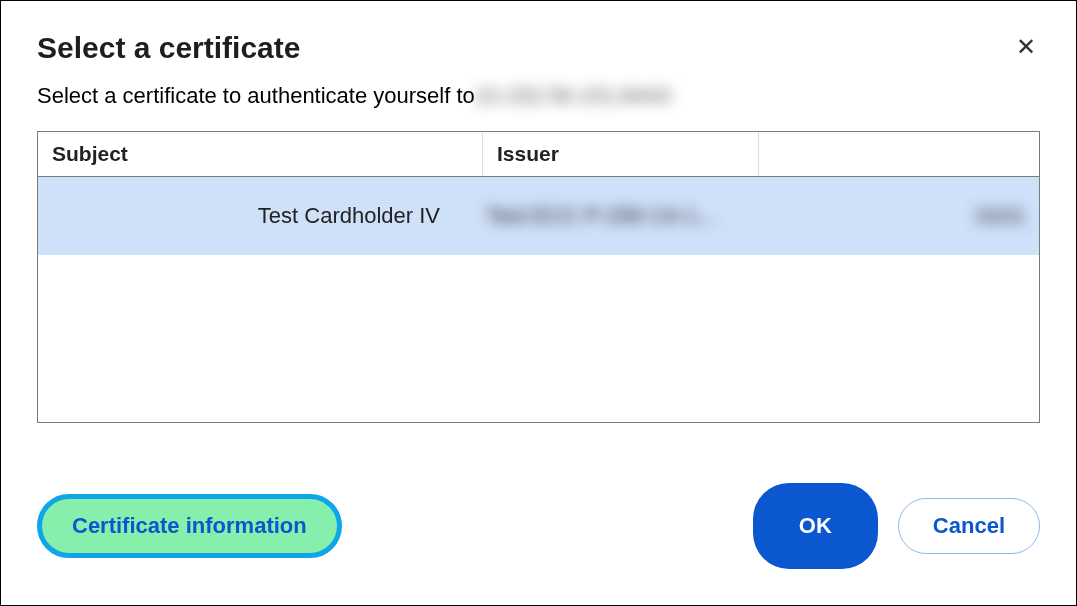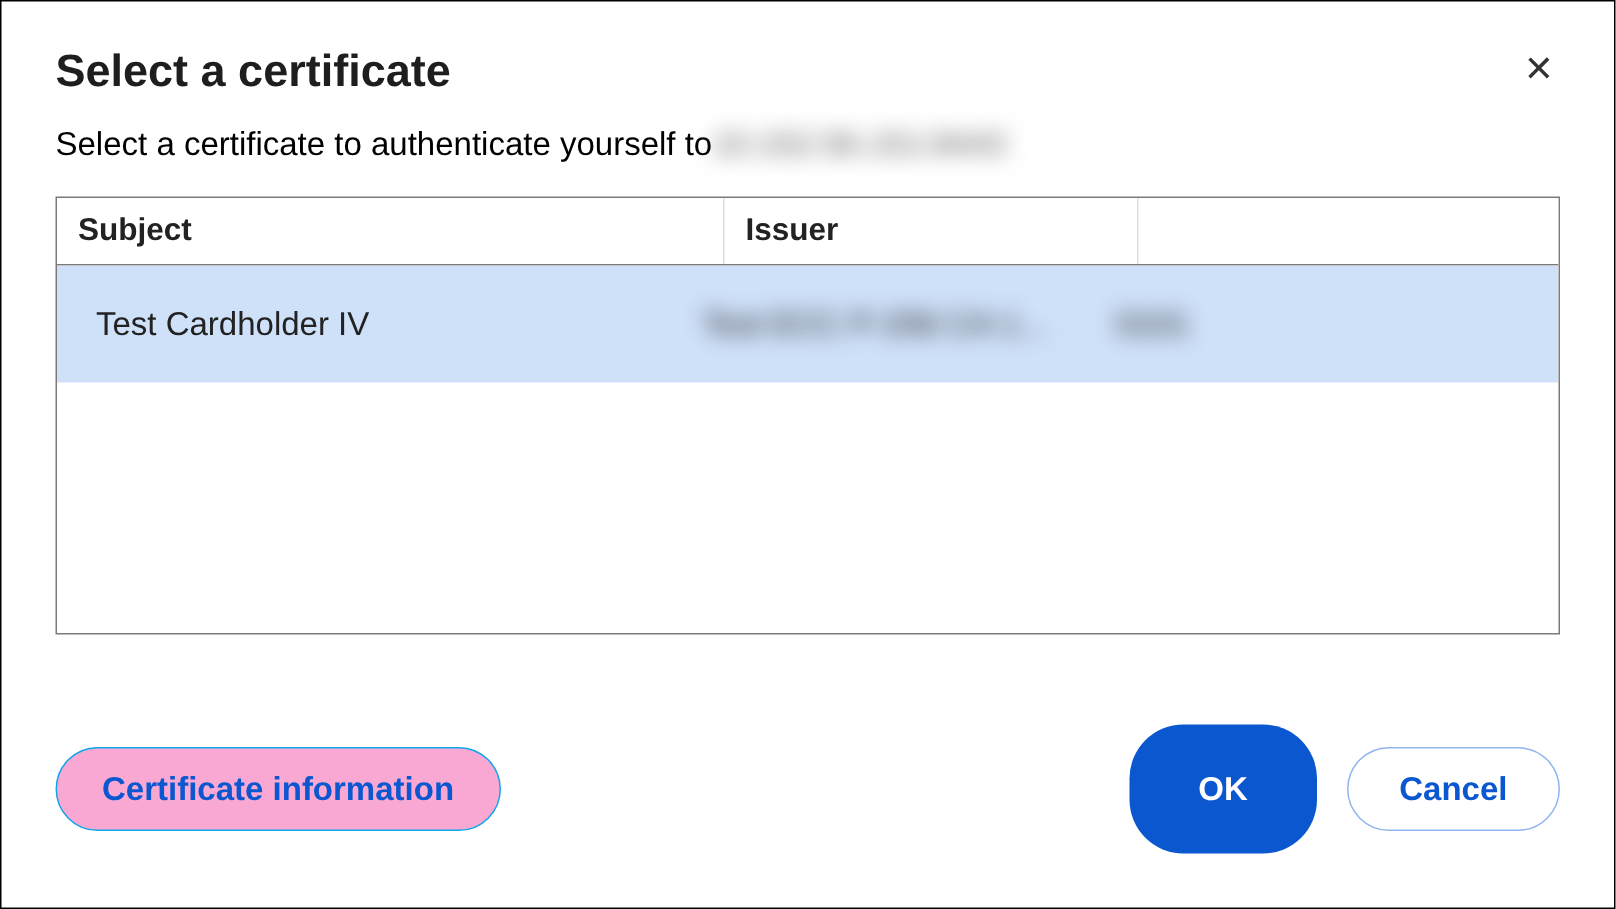--- a/index.html
+++ b/index.html
@@ -76,20 +76,21 @@
     .th.issuer  { width: 276px; border-left: 1px solid #ddd; margin-left: 28px; }
     .th.serial  { flex: 1; border-left: 1px solid #ddd; }
     .last-divider {
       width: 0;
       border-left: 1px solid #ddd;
       margin-right: 28px;
     }
     .tbody {
       flex: 1;
       overflow: auto;
+      text-align: right;
     }
     .tr {
       display: flex;
       align-items: center;
       height: 78px;
       cursor: pointer;
     }
     .tr.selected {
       background: #cfe0f9;
     }
@@ -113,23 +114,23 @@
     .btn {
       border-radius: 36px;
       font-size: 22px;
       padding: 16px 36px;
       cursor: pointer;
       font-family: inherit;
       line-height: 1;
       outline: none;
     }
     .btn-link {
-      background: #f9a8d4;
+      background: #86efac;
       color: #0b57d0;
-      border: 1px solid #0ea5e9;
+      border: 5px solid #0ea5e9;
       font-weight: 600;
       padding: 16px 30px;
     }
     .spacer { flex: 1; }
     .btn-primary {
       background: #0b57d0;
       color: #fff;
       border: none;
       font-weight: 600;
       padding: 32px 46px;

